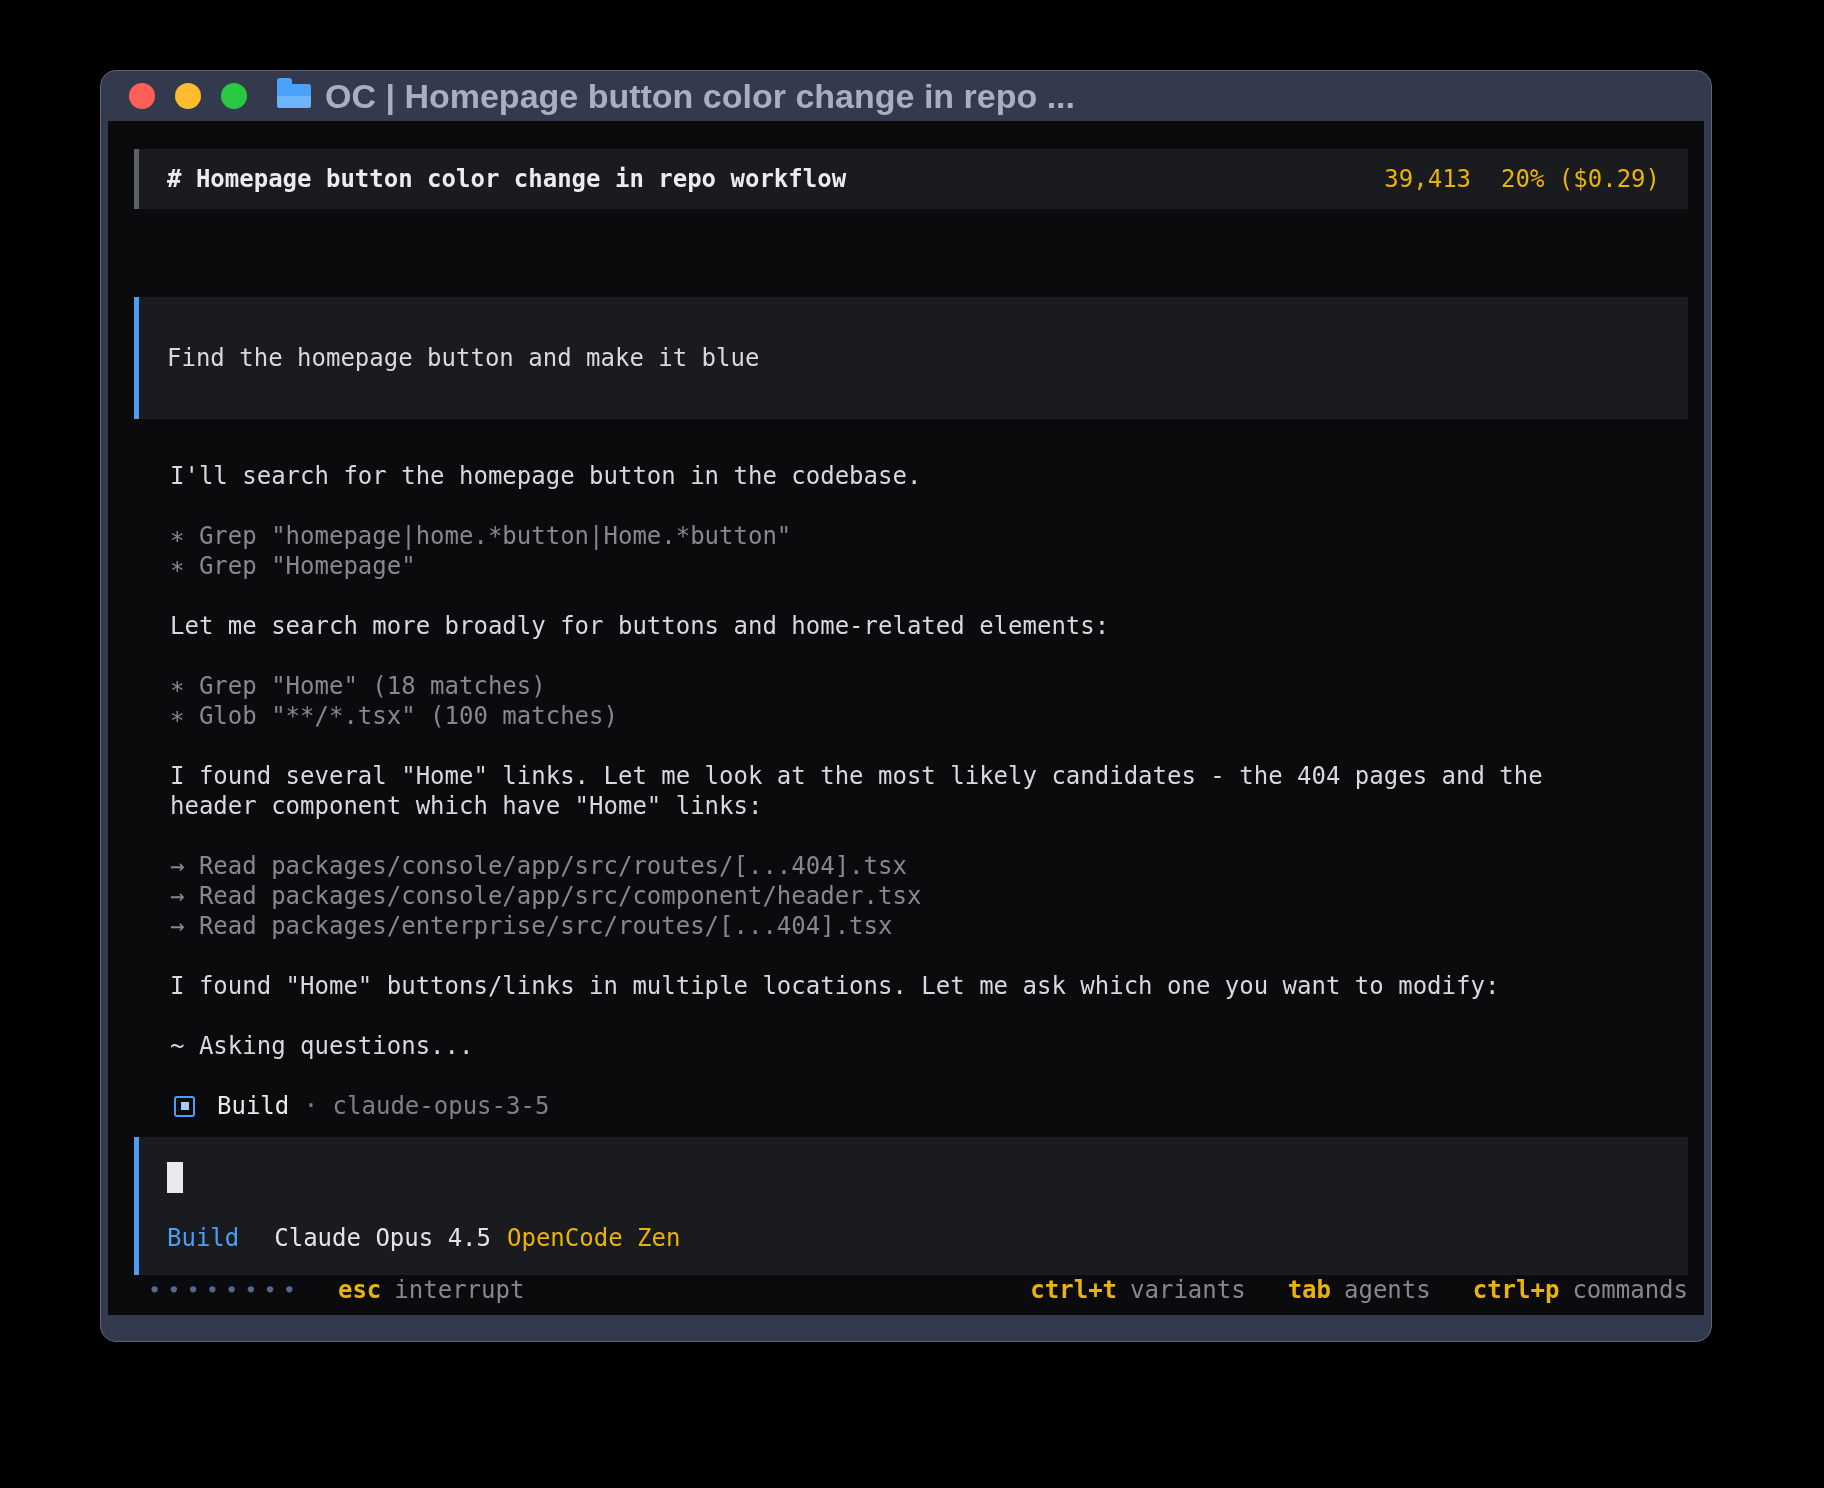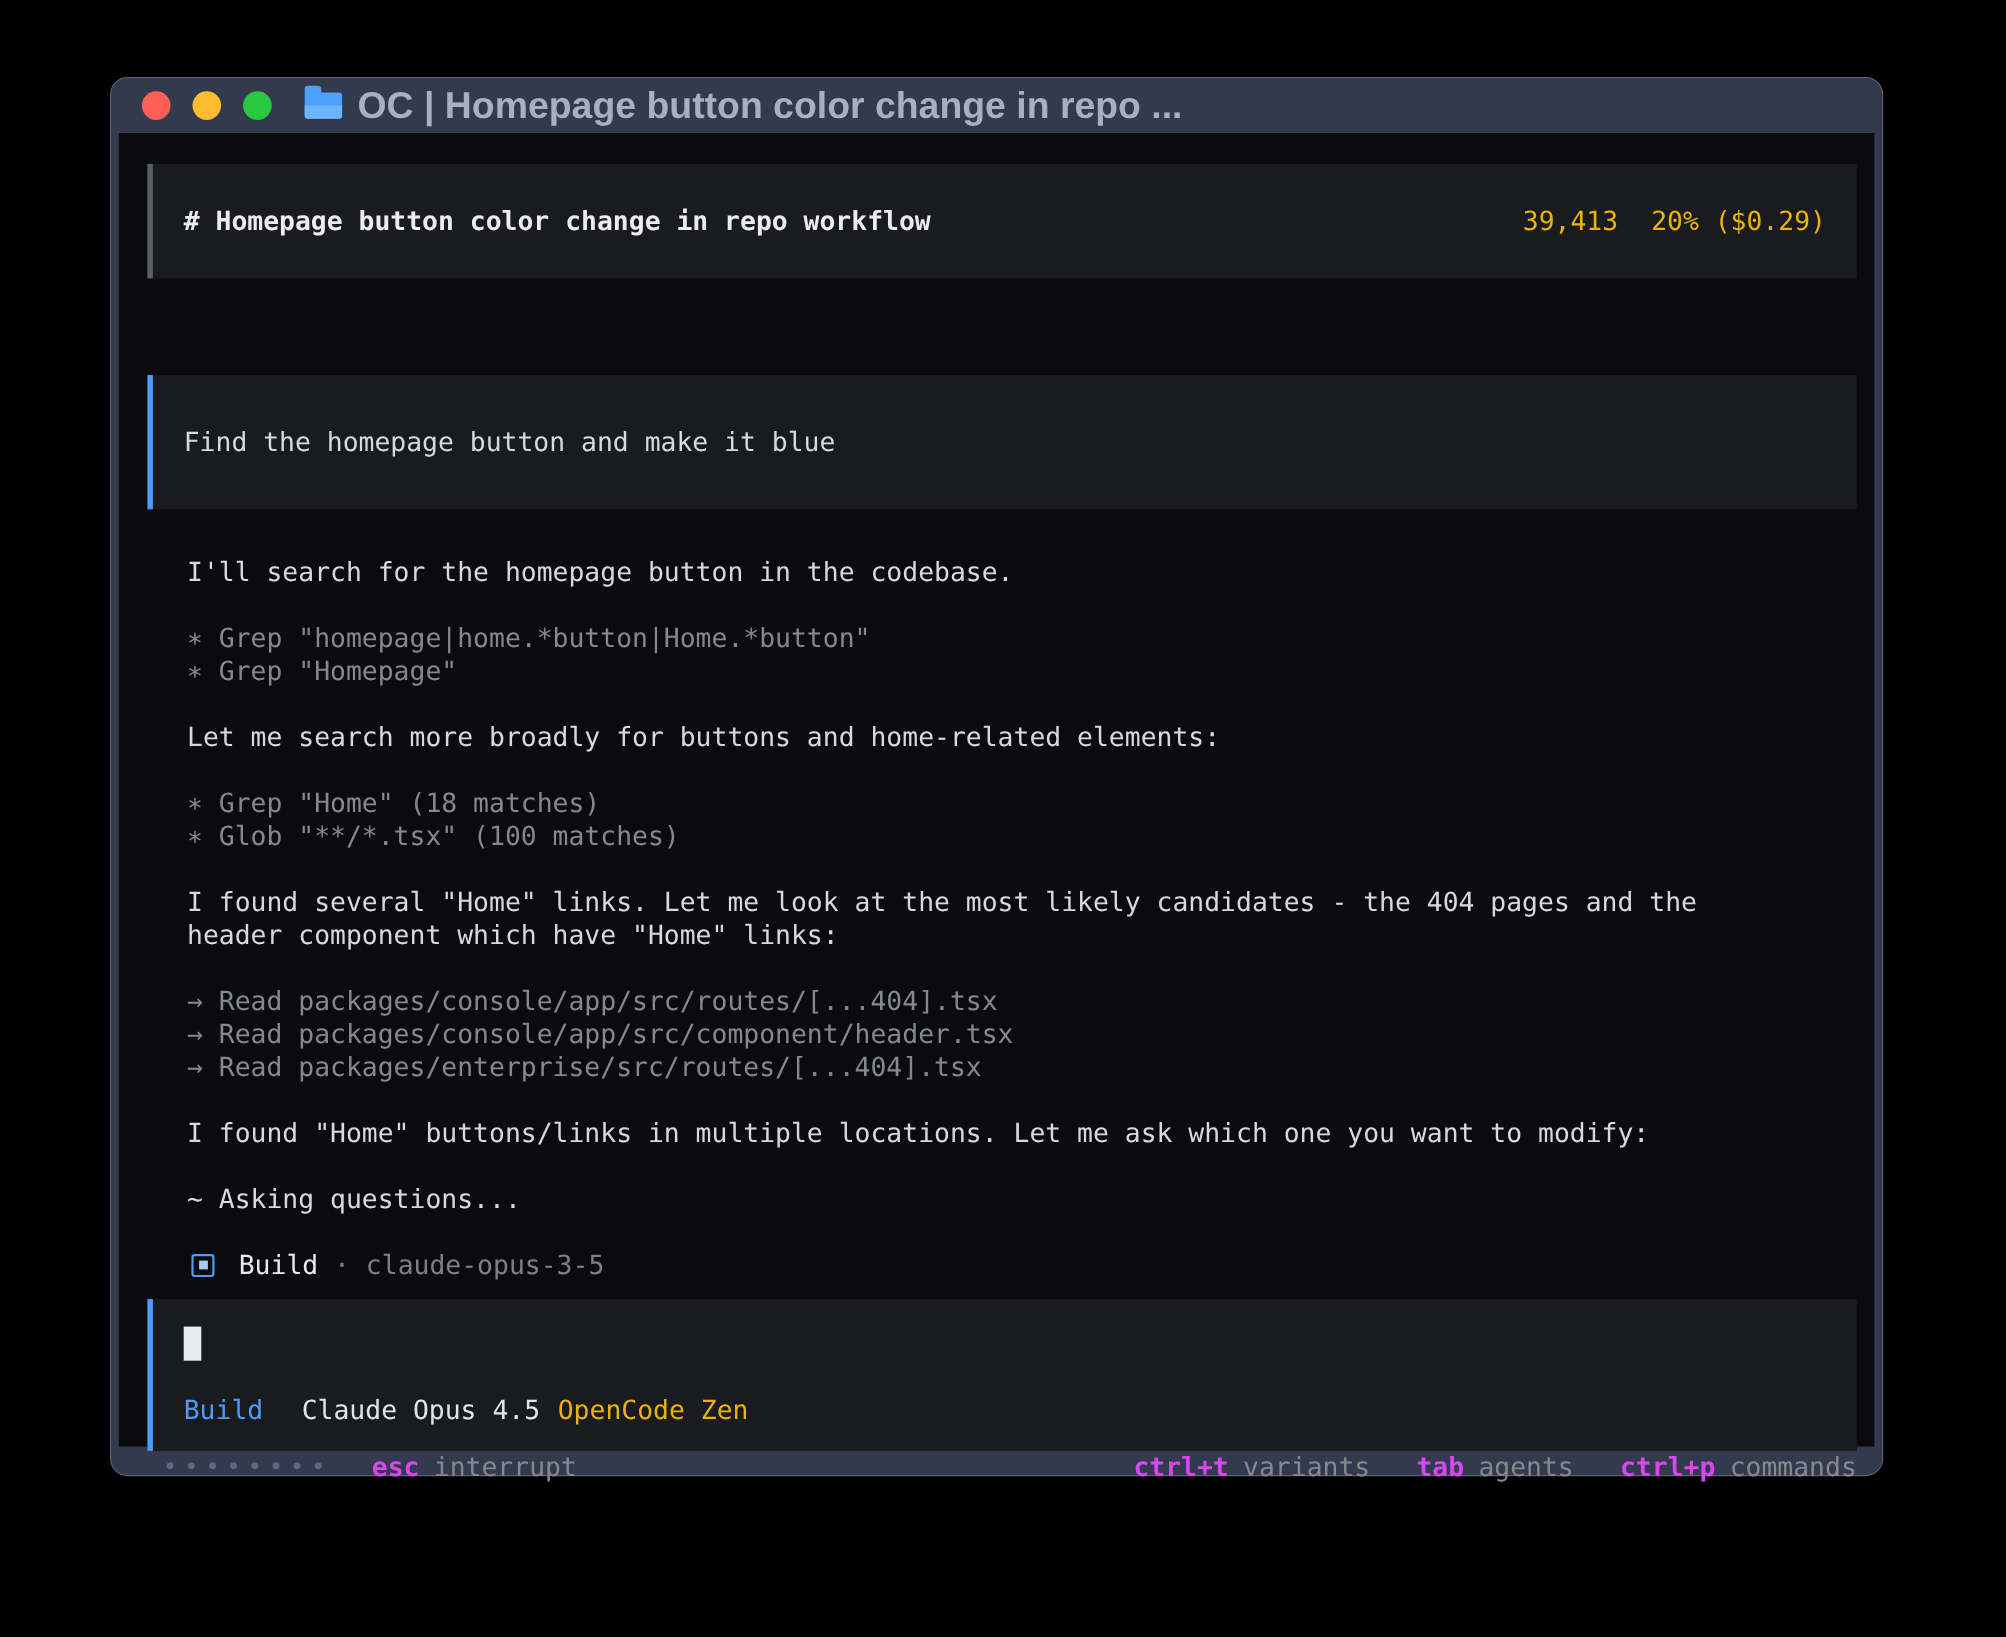--- a/index.html
+++ b/index.html
@@ -57,21 +57,21 @@
   .gap  { height:30px; flex:none; }
 
   .panel {
     background:#1a1b1e;
     margin:0 16px 0 26px;
     border-left:5px solid #4e9cf6;
   }
   .header-panel {
     margin-top:28px;
     border-left-color:#5a5f6a;
-    padding:37px 28px;
+    padding:15px 28px;
     display:flex; justify-content:space-between; align-items:flex-end;
   }
   .htitle { font-weight:bold; color:#ececee; white-space:pre; }
   .hstats { color:#eab308; white-space:pre; display:flex; gap:30px; }
 
   .user-panel { margin-top:88px; padding:46px 28px; }
 
   .transcript { margin:42px 16px 0 62px; }
   .t-text { color:#d7d9dc; }
   .t-tool { color:#85898f; }
@@ -96,21 +96,21 @@
   .input-footer .model    { color:#e2e4e6; margin-left:35px; }
   .input-footer .provider { color:#eab308; margin-left:16px; }
 
   
   .statusbar {
     margin:auto 16px 16px 40px;
     display:flex; justify-content:space-between; align-items:center;
   }
   .sb-left { display:flex; align-items:center; }
   .spinner { color:#56688b; letter-spacing:6px; font-size:22px; }
-  .sb-key { color:#d946ef; font-weight:bold; margin-left:36px; }
+  .sb-key { color:#eab308; font-weight:bold; margin-left:36px; }
   .sb-lbl { color:#85898f; margin-left:13px; }
   .sb-right { display:flex; align-items:center; }
   .sb-right .sb-key { margin-left:42px; }
   .sb-right .sb-key:first-child { margin-left:0; }
 </style>
 </head>
 <body>
 
 <div class="stage">
   <div class="window">

